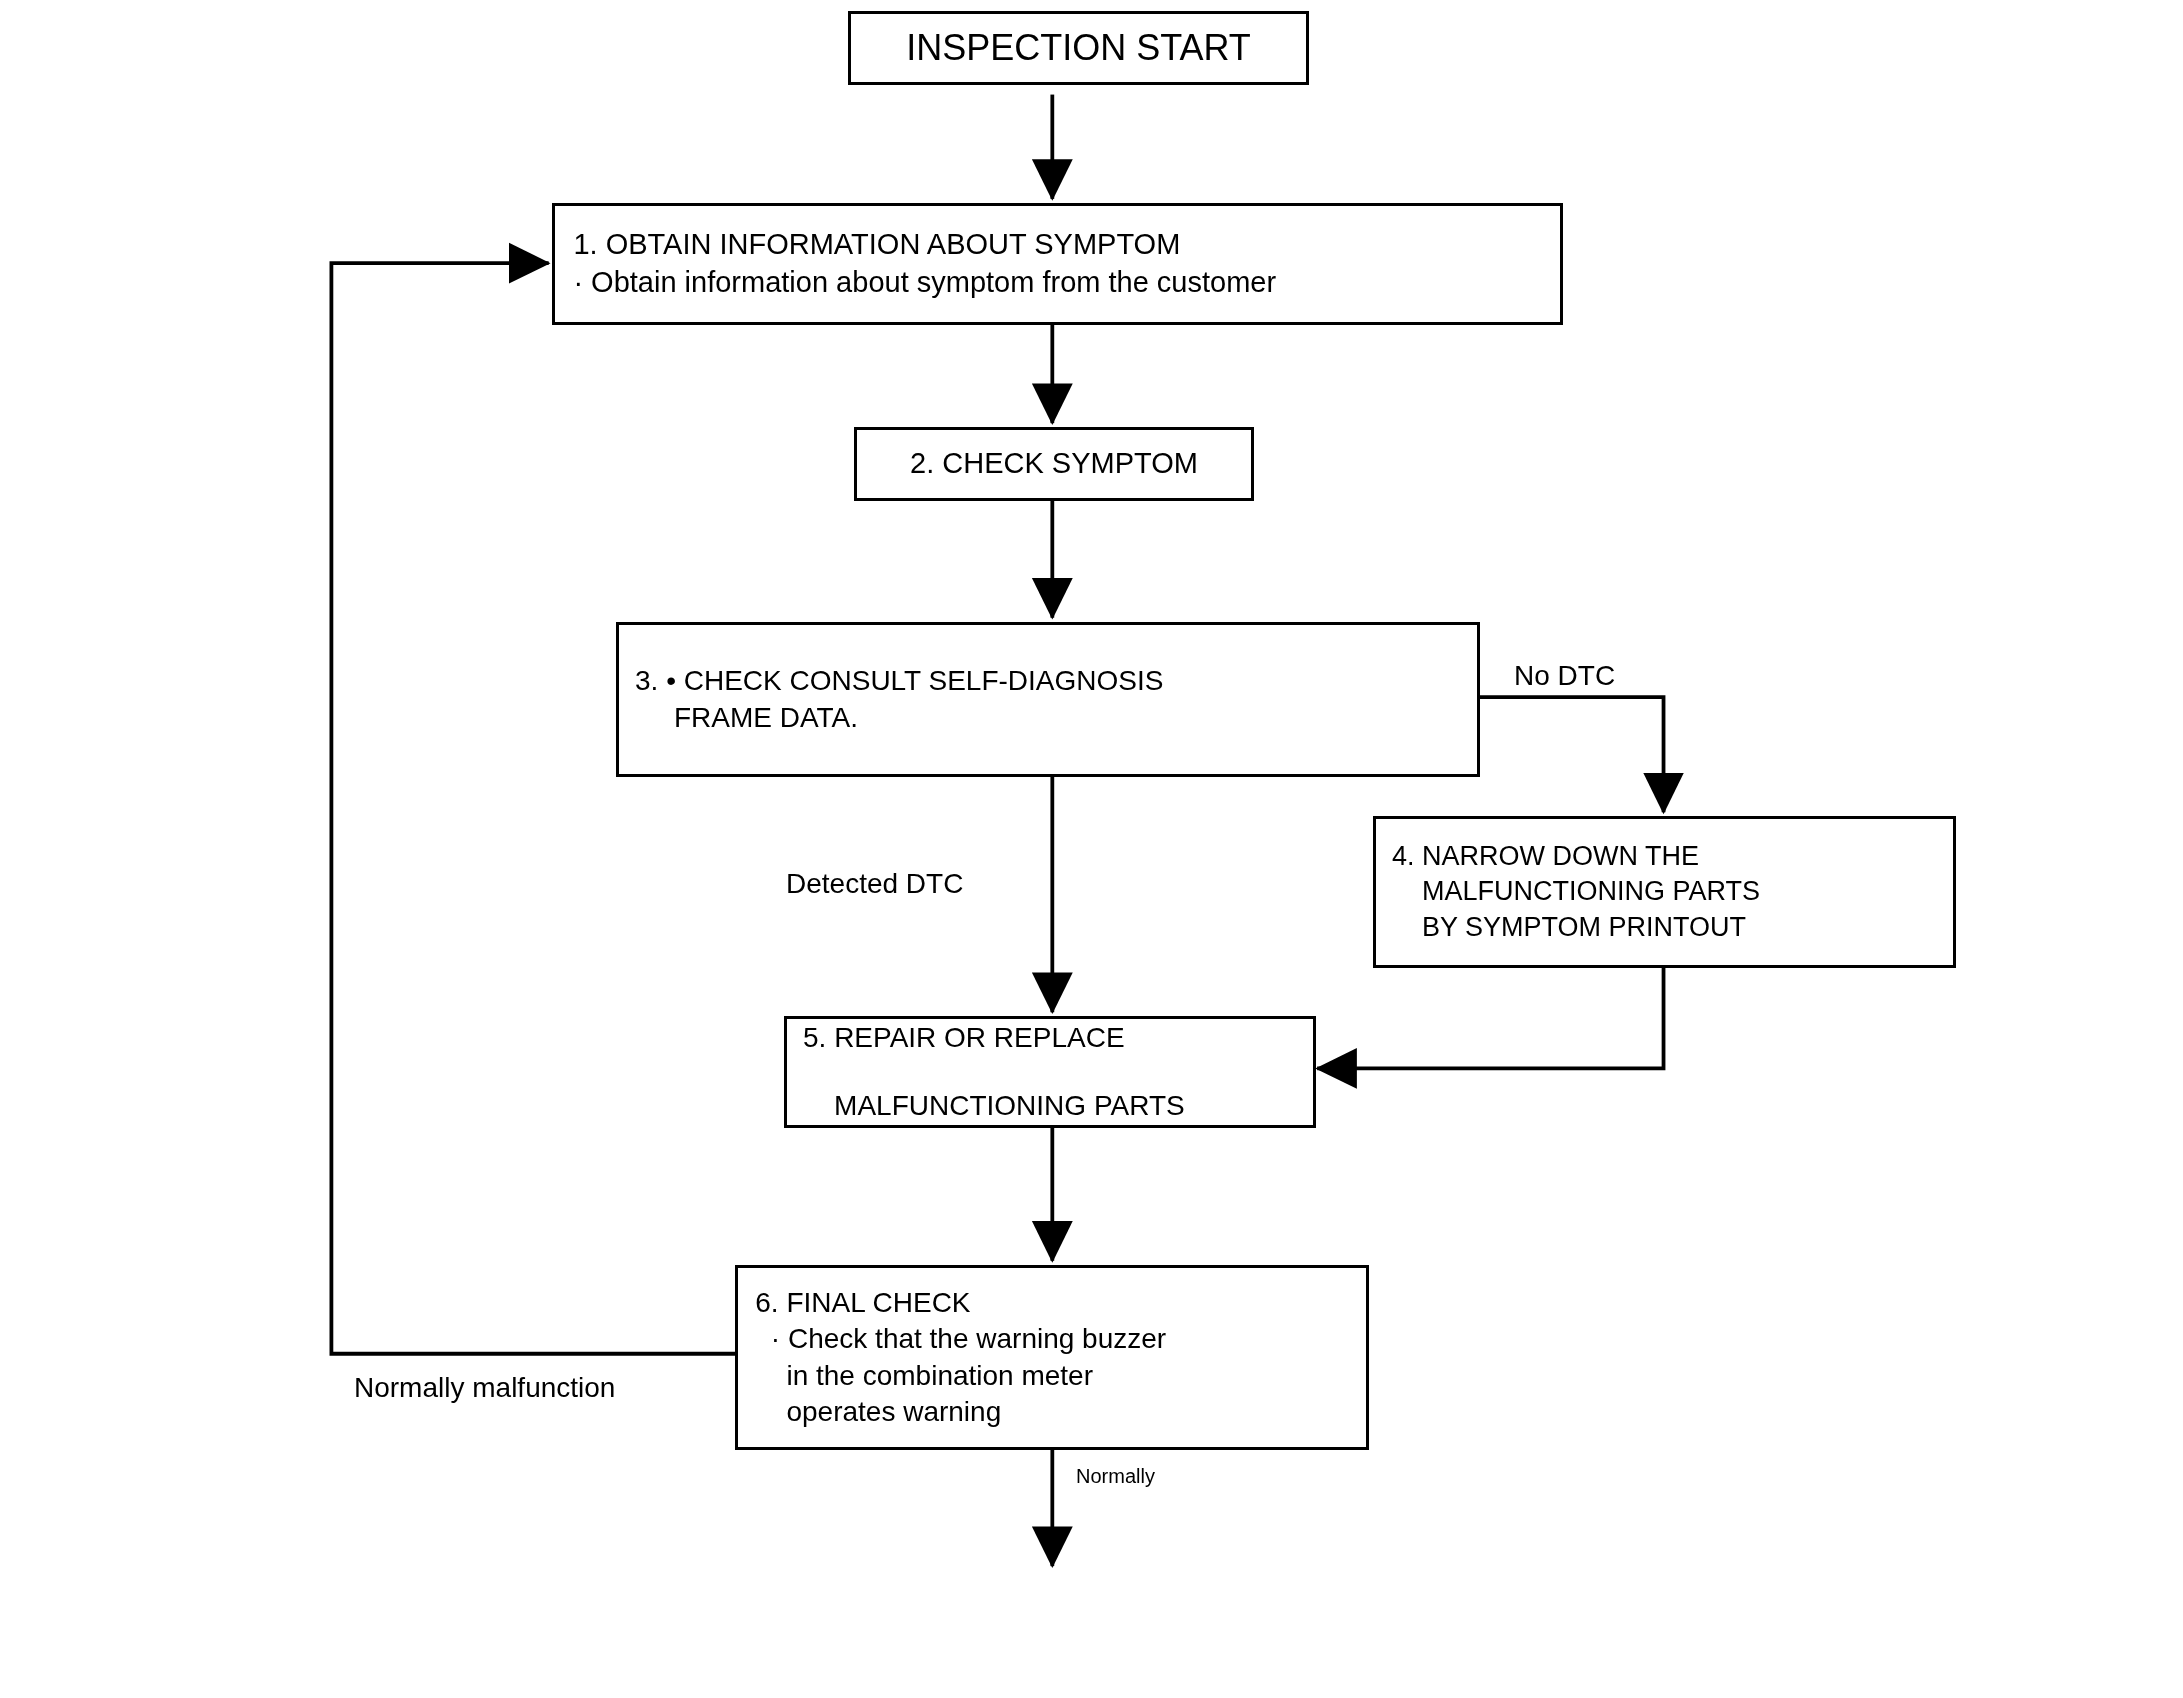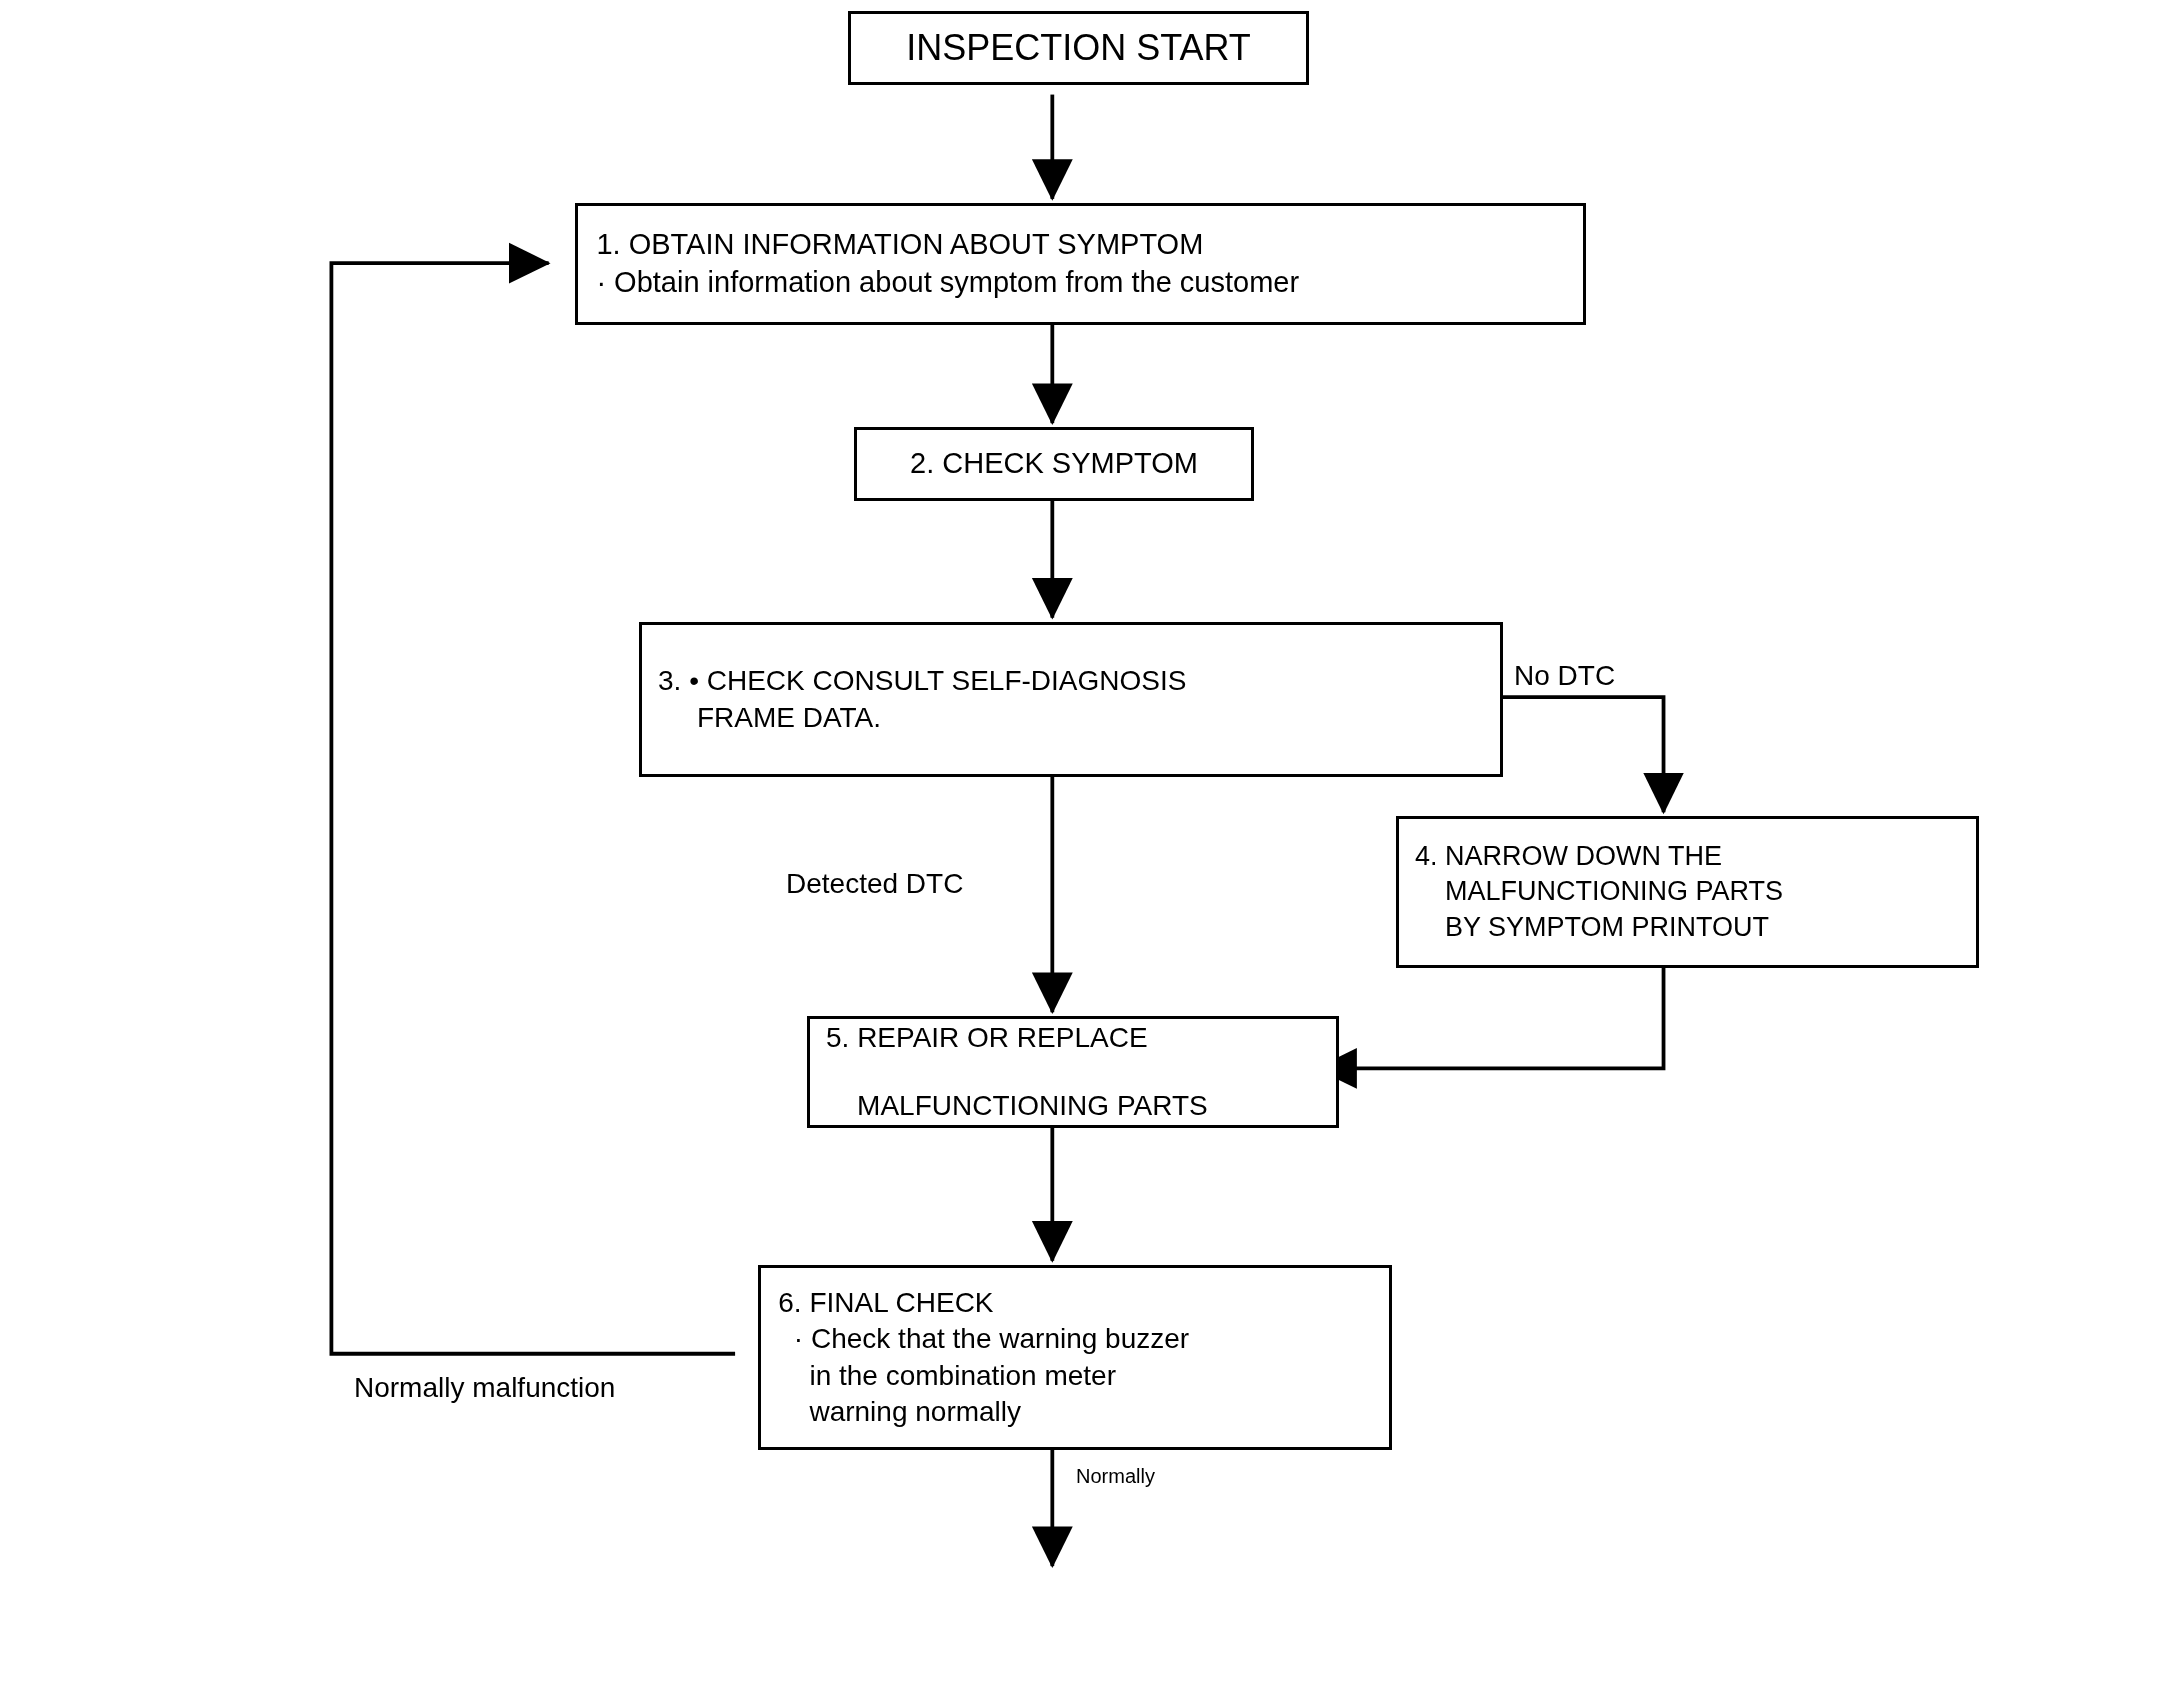--- a/index.html
+++ b/index.html
@@ -29,21 +29,21 @@
     border: 3.8px solid #000000;
     background: #ffffff;
     display: flex;
     flex-direction: column;
     justify-content: center;
     color: #000000;
     line-height: 1.30;
     white-space: pre;
   }
   .node.center { align-items: center; text-align: center; }
-  .node.left   { align-items: flex-start; text-align: left; margin-left: 23px; }
+  .node.left   { align-items: flex-start; text-align: left; }
   .ttl { display: block; }
   .sub { display: block; }
   .edge-label {
     position: absolute;
     white-space: pre;
     color: #000000;
     line-height: 1.1;
   }
 </style>
 </head>
@@ -105,21 +105,21 @@
 
   <div class="node left" style="left:784px; top:1016px; width:532px; height:112px; font-size:28px; padding-left:16px;gap:32px;">
     <span class="ttl">5. REPAIR OR REPLACE</span>
     <span class="sub">    MALFUNCTIONING PARTS</span>
   </div>
 
   <div class="node left" style="left:735px; top:1265px; width:634px; height:185px; font-size:28px; padding-left:17.3px;">
     <span class="ttl">6. FINAL CHECK</span>
     <span class="sub">  · Check that the warning buzzer</span>
     <span class="sub">    in the combination meter</span>
-    <span class="sub">    warning normally</span>
+    <span class="sub">    operates warning</span>
   </div>
 
 
   <div class="edge-label" style="left:1514px; top:661px; font-size:28px;">No DTC</div>
 
   <div class="edge-label" style="left:786px; top:869px; font-size:28px;">Detected DTC</div>
 
   <div class="edge-label" style="left:354px; top:1373px; font-size:28px;">Normally malfunction</div>
 
   <div class="edge-label" style="left:1076px; top:1465px; font-size:20px;">Normally</div>

